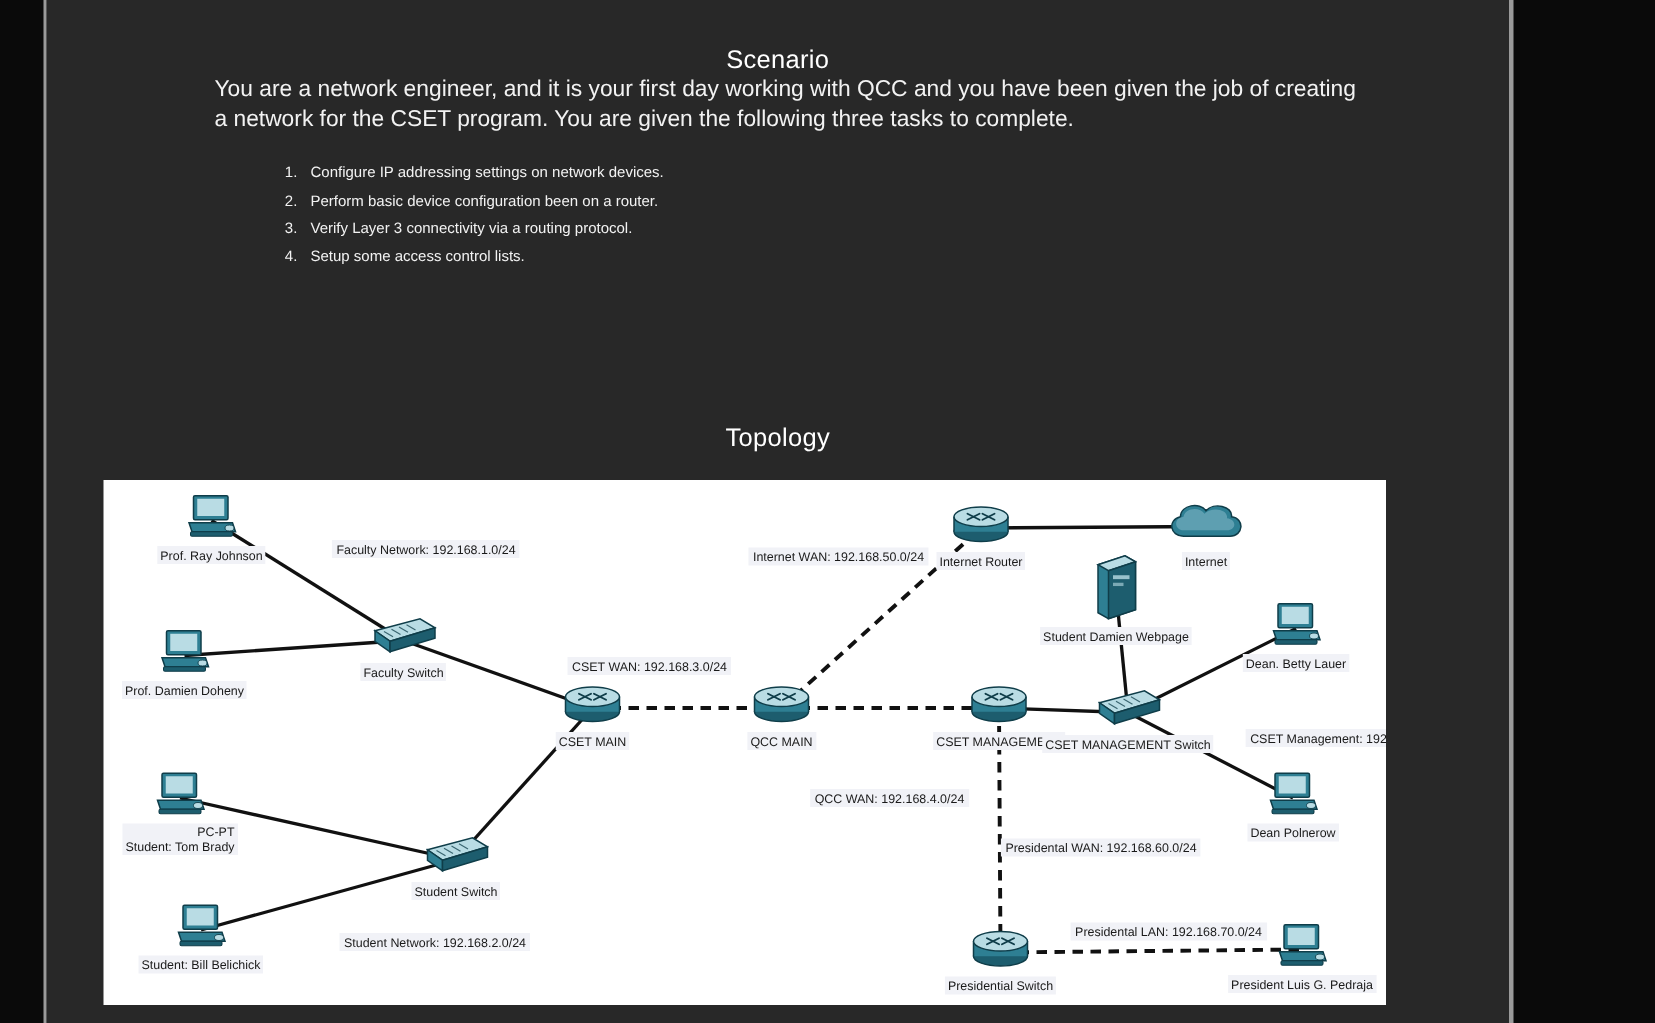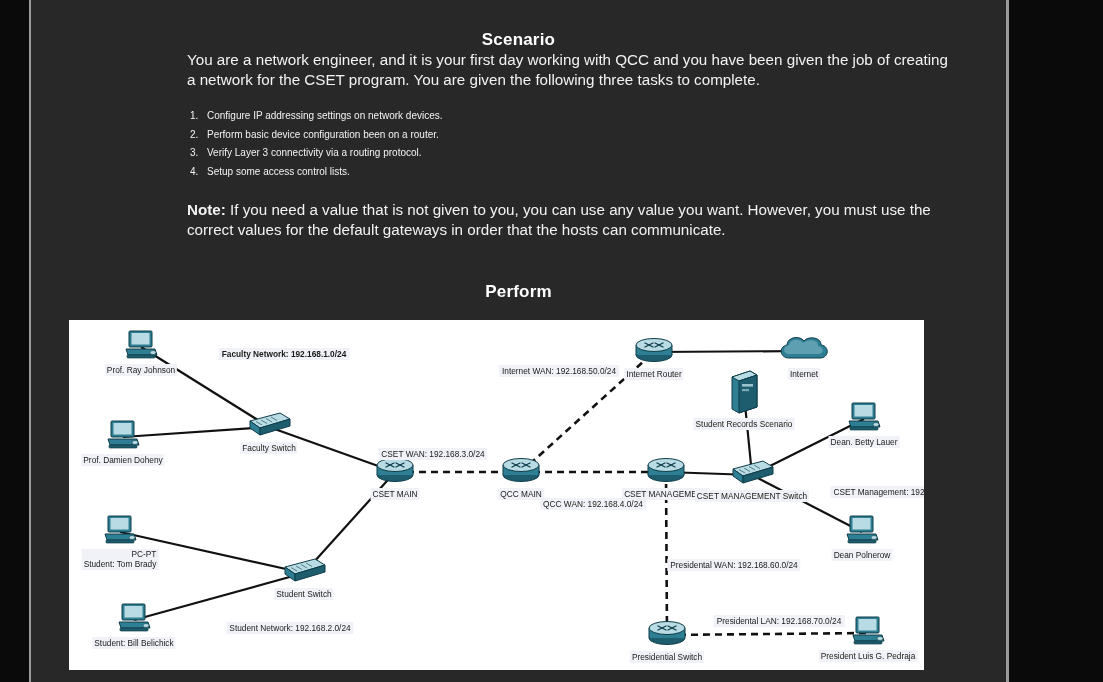--- a/index.html
+++ b/index.html
@@ -43,35 +43,34 @@
     left: 31px;
     top: 0;
     width: 975px;
     height: 682px;
   }
   .h-title {
     position: absolute;
     width: 975px;
     text-align: center;
     color: #ffffff;
-    font-weight: bold;
+    font-weight: normal;
     font-size: 17px;
     letter-spacing: .2px;
   }
   #scenario-title { top: 30px; }
   #topology-title { top: 282px; }
 
   .body-text {
     position: absolute;
     left: 112px;
     width: 762px;
     color: #f2f2f2;
     font-size: 15.2px;
     line-height: 19.6px;
-    margin-left: 44px;
   }
   #intro-par { top: 50px; }
 
   .task-list {
     position: absolute;
     left: 140px;
     top: 107px;
     margin: 0;
     padding: 0 0 0 30px;
     color: #f2f2f2;
@@ -140,25 +139,22 @@
 
     <div class="body-text" id="intro-par">You are a network engineer, and it is your first day working with QCC and you have been given the job of creating a network for the CSET program. You are given the following three tasks to complete.</div>
 
     <ol class="task-list" id="task-list">
         <li>Configure IP addressing settings on network devices.</li>
         <li>Perform basic device configuration been on a router.</li>
         <li>Verify Layer 3 connectivity via a routing protocol.</li>
         <li>Setup some access control lists.</li>
       </ol>
 
-    <div class="body-text" id="note-par">
-      <b>Note:</b><span> If you need a value that is not given to you, you can use any value you want. However, you must use the correct values for the default gateways in order that the hosts can communicate.</span>
-    </div>
-
-    <div class="h-title" id="topology-title">Perform</div>
+
+    <div class="h-title" id="topology-title">Topology</div>
   </div>
 
   <div class="topo-panel" id="topo-panel">
     <svg class="topo-svg" id="topo-links" width="855" height="350">
         <line x1="72" y1="27" x2="200" y2="107" stroke="#111111" stroke-width="2.2"></line>
         <line x1="54" y1="117" x2="200" y2="107" stroke="#111111" stroke-width="2.2"></line>
         <line x1="200" y1="107" x2="326" y2="152" stroke="#111111" stroke-width="2.2"></line>
         <line x1="51" y1="212" x2="235" y2="253" stroke="#111111" stroke-width="2.2"></line>
         <line x1="65" y1="300" x2="235" y2="253" stroke="#111111" stroke-width="2.2"></line>
         <line x1="235" y1="253" x2="326" y2="152" stroke="#111111" stroke-width="2.2"></line>
@@ -318,21 +314,21 @@
         <div class="nlabel" style="left: 735px; top: 48px; text-align: right;">Internet</div>
         <div class="node" style="left: 675px; top: 74px;">
           <span class="node-icon"><svg width="30" height="44" viewBox="0 0 30 44">
       <path d="M3 7 L21 1 L28 5 L28 37 L10 43 L3 39 Z" fill="#2e7f93" stroke="#0f3d49" stroke-width="1"></path>
       <path d="M3 7 L21 1 L28 5 L10 11 Z" fill="#b9dce4" stroke="#0f3d49" stroke-width="1"></path>
       <path d="M10 11 L28 5 L28 37 L10 43 Z" fill="#1d5d6e" stroke="#0f3d49" stroke-width="1"></path>
       <rect x="13" y="14" width="11" height="2.6" fill="#b9dce4" opacity="0.8"></rect>
       <rect x="13" y="19" width="7" height="2.2" fill="#b9dce4" opacity="0.6"></rect>
     </svg></span>
         </div>
-        <div class="nlabel" style="left: 675px; top: 98px;">Student Records Scenario</div>
+        <div class="nlabel" style="left: 675px; top: 98px;">Student Damien Webpage</div>
         <div class="node" style="left: 683px; top: 155px;">
           <span class="node-icon"><svg width="46" height="26" viewBox="0 0 46 26">
       <path d="M4 9 L34 1 L44 7 L14 16 Z" fill="#b9dce4" stroke="#0f3d49" stroke-width="1"></path>
       <path d="M4 9 L14 16 L14 23 L4 16 Z" fill="#2e7f93" stroke="#0f3d49" stroke-width="1"></path>
       <path d="M14 16 L44 7 L44 14 L14 23 Z" fill="#1d5d6e" stroke="#0f3d49" stroke-width="1"></path>
       <g stroke="#0f3d49" stroke-width="0.8" opacity="0.75">
         <line x1="10" y1="9.5" x2="16" y2="13"></line>
         <line x1="15" y1="8" x2="21" y2="11.5"></line>
         <line x1="20" y1="6.5" x2="26" y2="10"></line>
         <line x1="25" y1="5" x2="31" y2="8.5"></line>
@@ -381,24 +377,24 @@
       <rect x="5" y="1" width="23" height="16" rx="1" fill="#2e7f93" stroke="#0f3d49" stroke-width="1"></rect>
       <rect x="7.5" y="3" width="18" height="11.5" fill="#b9dce4"></rect>
       <path d="M2 19 L31 19 L33 25 L4 25 Z" fill="#2e7f93" stroke="#0f3d49" stroke-width="1"></path>
       <rect x="3" y="25" width="28" height="3" rx="1" fill="#1d5d6e" stroke="#0f3d49" stroke-width="0.7"></rect>
       <ellipse cx="29" cy="22.5" rx="3" ry="2" fill="#b9dce4" stroke="#0f3d49" stroke-width="0.6"></ellipse>
     </svg></span>
         </div>
         <div class="nlabel" style="left: 799px; top: 330px;">President Luis G. Pedraja</div>
       </div>
     <div id="topo-netlabels">
-        <div class="netlabel" style="left: 215px; top: 34px; font-weight: bold;">Faculty Network: 192.168.1.0/24</div>
+        <div class="netlabel" style="left: 215px; top: 46px;">Faculty Network: 192.168.1.0/24</div>
         <div class="netlabel" style="left: 221px; top: 308px;">Student Network: 192.168.2.0/24</div>
-        <div class="netlabel" style="left: 364px; top: 134px;">CSET WAN: 192.168.3.0/24</div>
-        <div class="netlabel" style="left: 524px; top: 184px;">QCC WAN: 192.168.4.0/24</div>
+        <div class="netlabel" style="left: 364px; top: 124px;">CSET WAN: 192.168.3.0/24</div>
+        <div class="netlabel" style="left: 524px; top: 212px;">QCC WAN: 192.168.4.0/24</div>
         <div class="netlabel" style="left: 490px; top: 51px;">Internet WAN: 192.168.50.0/24</div>
         <div class="netlabel" style="left: 825px; top: 172px;">CSET Management: 192.168.5.0</div>
         <div class="netlabel" style="left: 665px; top: 245px;">Presidental WAN: 192.168.60.0/24</div>
         <div class="netlabel" style="left: 710px; top: 301px;">Presidental LAN: 192.168.70.0/24</div>
       </div>
   </div>
 
 </div>
 
 </body></html>

